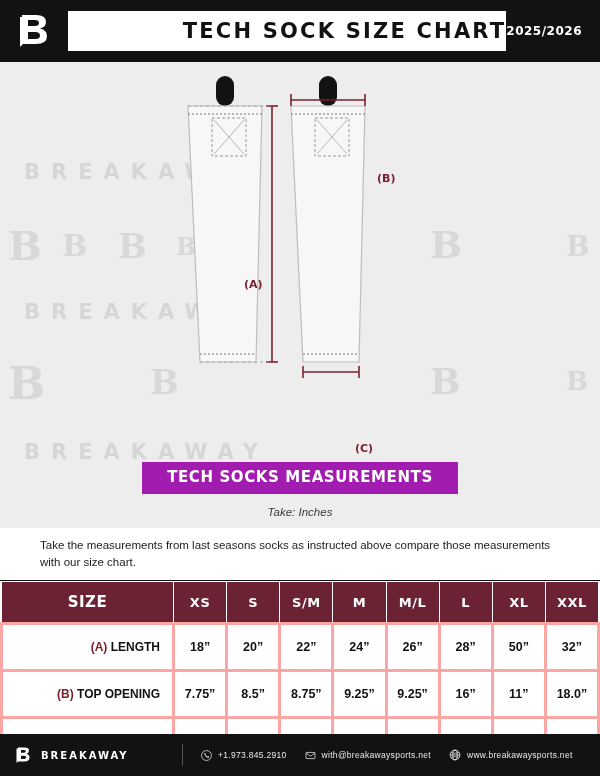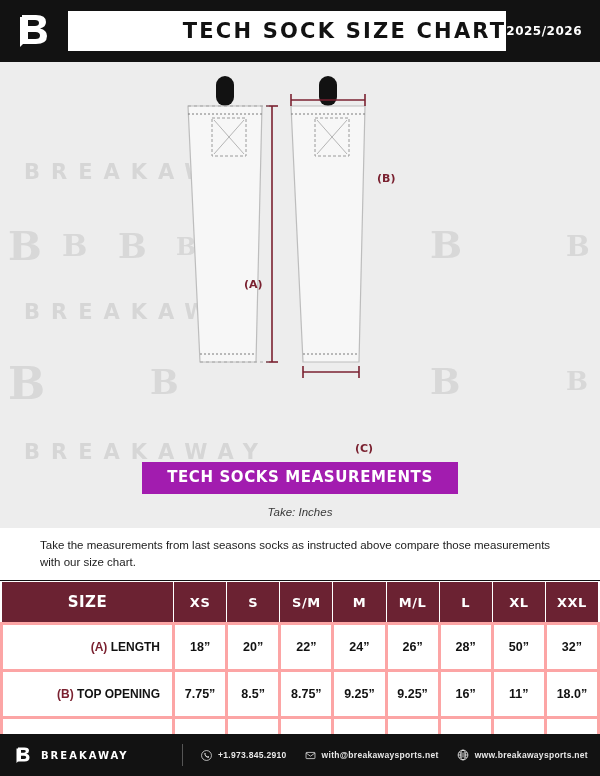--- a/index.html
+++ b/index.html
@@ -204,21 +204,20 @@
     flex: 0 0 auto;
   }
   .footer-item {
     display: flex;
     align-items: center;
     gap: 6px;
     color: #e8e8e8;
     font-size: 8.5px;
     letter-spacing: 0.3px;
     flex: 0 0 auto;
-    font-weight: bold;
   }
   .footer-item svg { flex: 0 0 auto; }
 </style>
 </head>
 <body>
 
 <div class="header">
   <div class="logo-b">
     <svg width="40" height="40" viewBox="0 0 40 40" aria-hidden="true">
       <path d="M6 4 L20 4 Q30 4 30 11 Q30 16 24 17.5 Q31 19 31 25 Q31 33 20 33 L6 33 Z M12 9 L12 15 L19 15 Q23 15 23 12 Q23 9 19 9 Z M12 21 L12 28 L19.5 28 Q24 28 24 24.5 Q24 21 19.5 21 Z" fill="#ffffff"></path>

